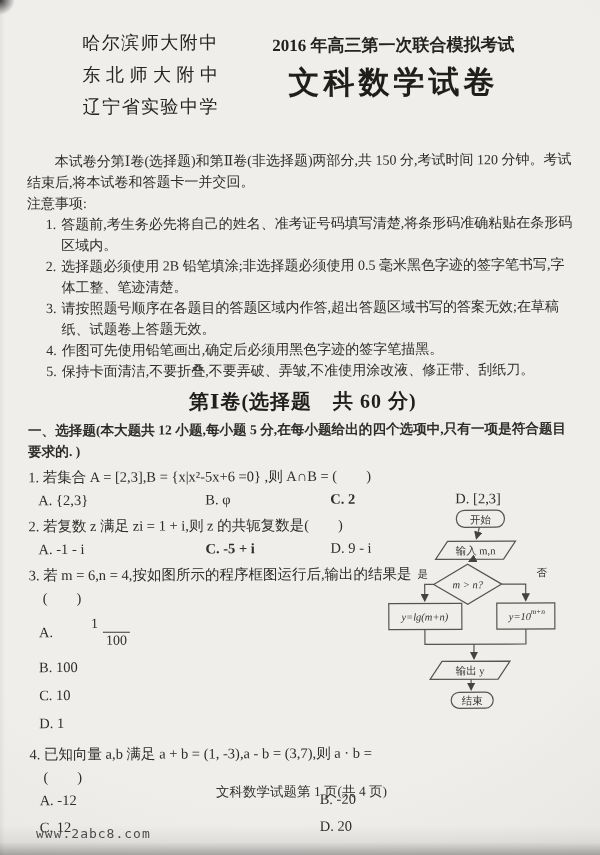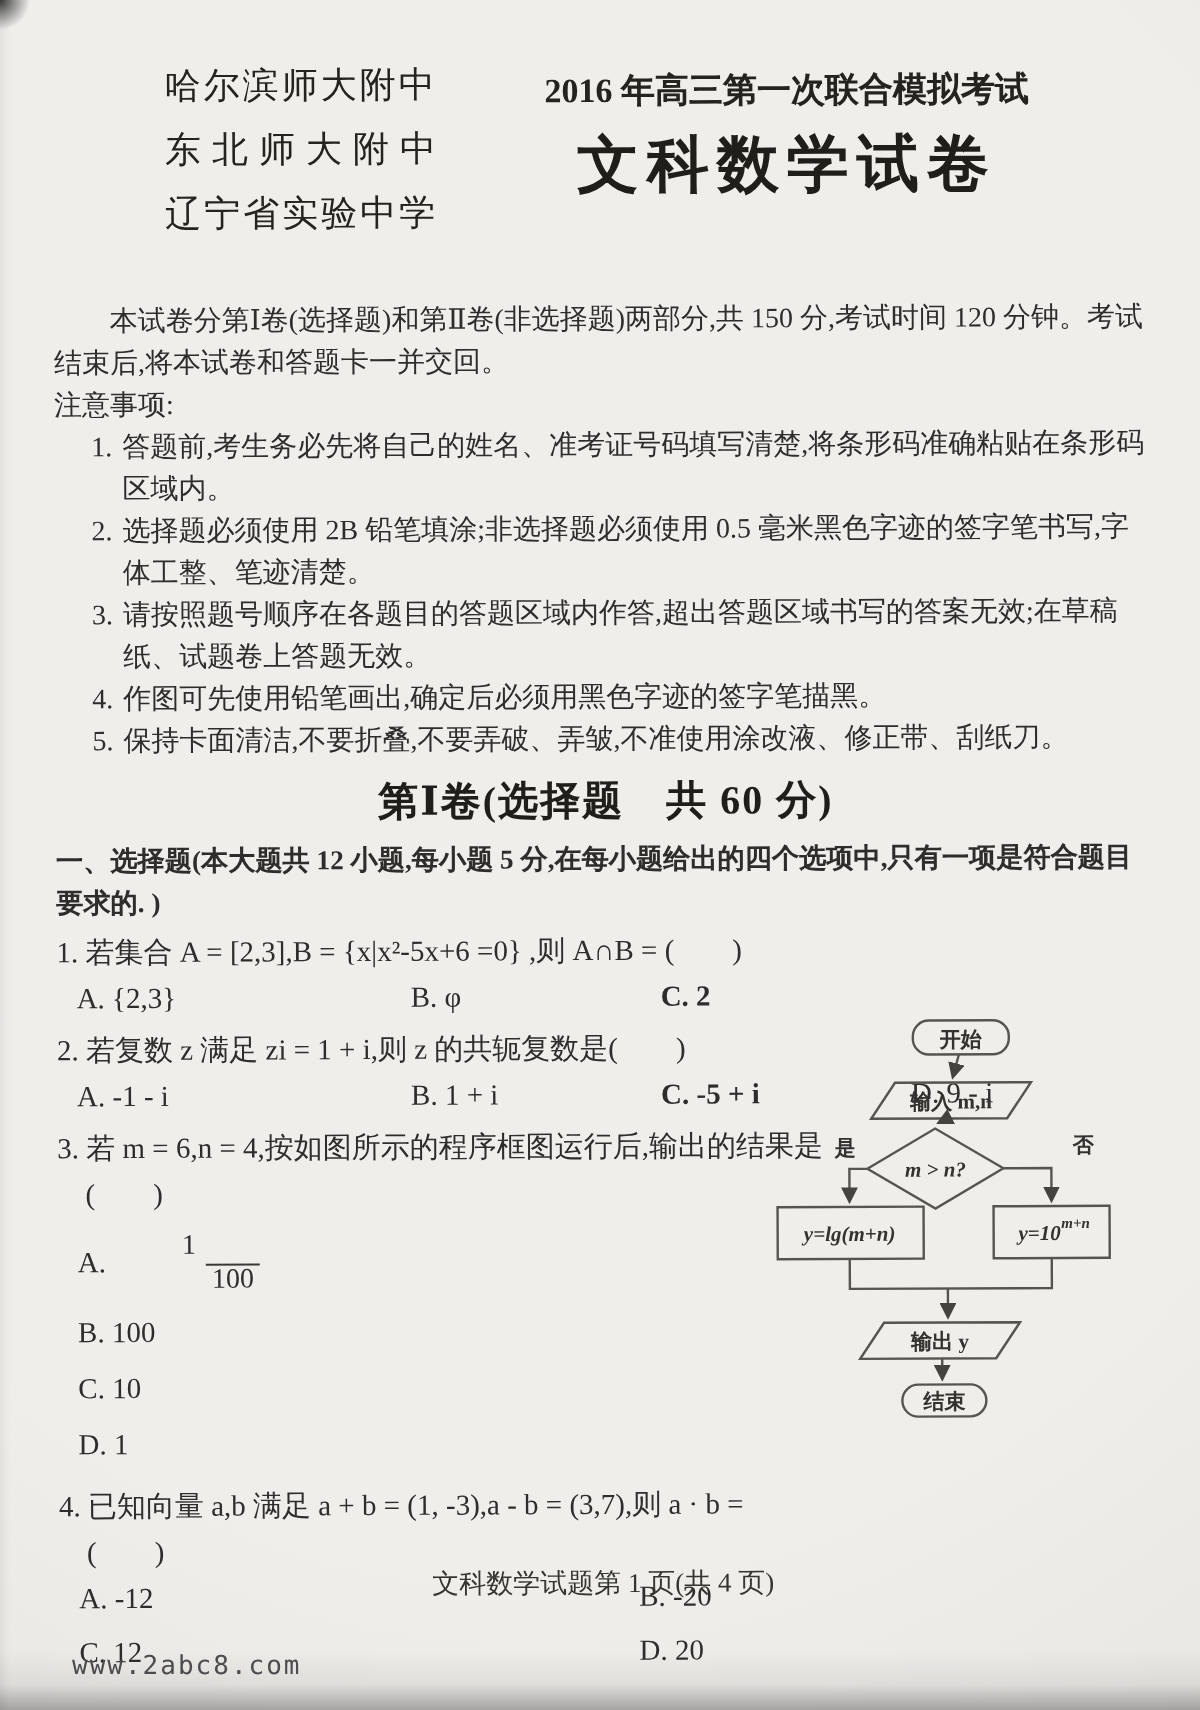--- a/index.html
+++ b/index.html
@@ -45,21 +45,21 @@
   .opt-row.two .c1{width:280px;flex:0 0 280px;}
   .paren{margin:2px 0 0 14px;font-size:14.5px;}
 
   .opt-stack{padding-left:10px;font-size:14.5px;}
   .opt-line{margin-top:4px;height:24px;line-height:24px;}
   .opt-frac{margin-top:4px;height:38px;display:flex;align-items:center;}
   .frac{display:inline-flex;flex-direction:column;text-align:center;vertical-align:middle;margin-left:6px;font-size:14px;line-height:16px;}
   .frac .den{border-top:1.3px solid #3a3936;padding:0 3px;margin-left:44px;}
 
   
-  .flowchart{position:absolute;left:378px;top:503px;width:212px;height:222px;font-weight:bold;}
+  .flowchart{position:absolute;left:378px;top:503px;width:212px;height:222px;}
   .flowchart svg{display:block;}
   .fc-t{font-family:"Liberation Serif","DejaVu Serif",serif;font-size:10.5px;fill:#33322f;}
   .fc-it{font-style:italic;}
   .fc-sup{font-size:7.5px;}
 
   
   .footer{position:absolute;left:0;top:783px;width:600px;text-align:center;font-size:13.5px;color:#35342f;}
   .watermark{position:absolute;left:36px;top:826px;font-family:"DejaVu Sans Mono","Liberation Mono",monospace;font-size:13px;letter-spacing:1px;color:#4c4c4e;}
 </style>
 </head>
@@ -103,26 +103,26 @@
     </div>
 
     <h2 class="sec-head ws">第Ⅰ卷(选择题　共 60 分)</h2>
     <p class="mc-intro">一、选择题(本大题共 12 小题,每小题 5 分,在每小题给出的四个选项中,只有一项是符合题目要求的. )</p>
 
     <p class="stem ws">1. 若集合 A = [2,3],B = {x|x²-5x+6 =0} ,则 A∩B = (　　)</p>
     <div class="opt-row">
       <span class="c1 ws">A. {2,3}</span>
       <span class="c2 ws">B. φ</span>
       <span class="c3 ws">C. 2</span>
+      <span class="c4 ws">D. [2,3]</span>
     </div>
 
     <p class="stem ws">2. 若复数 z 满足 zi = 1 + i,则 z 的共轭复数是(　　)</p>
     <div class="opt-row">
       <span class="c1 ws">A. -1 - i</span>
-      <span class="c2 ws">B. 1 + i</span>
       <span class="c3 ws">C. -5 + i</span>
       <span class="c4 ws">D. 9 - i</span>
     </div>
 
     <p class="stem narrow ws">3. 若 m = 6,n = 4,按如图所示的程序框图运行后,输出的结果是</p>
     <p class="paren ws">(　　)</p>
     <div class="opt-stack">
       <div class="opt-frac">
         <span>A.</span>
         <span class="frac">

